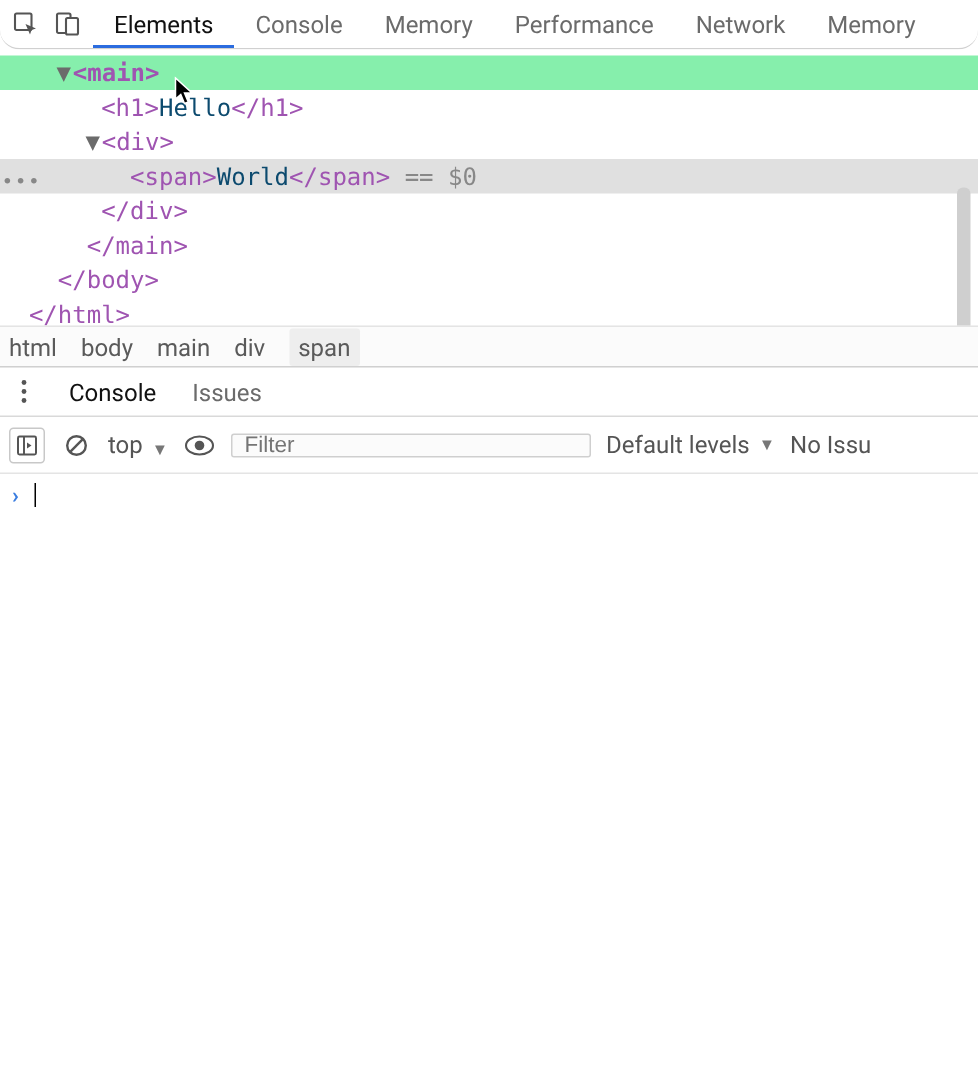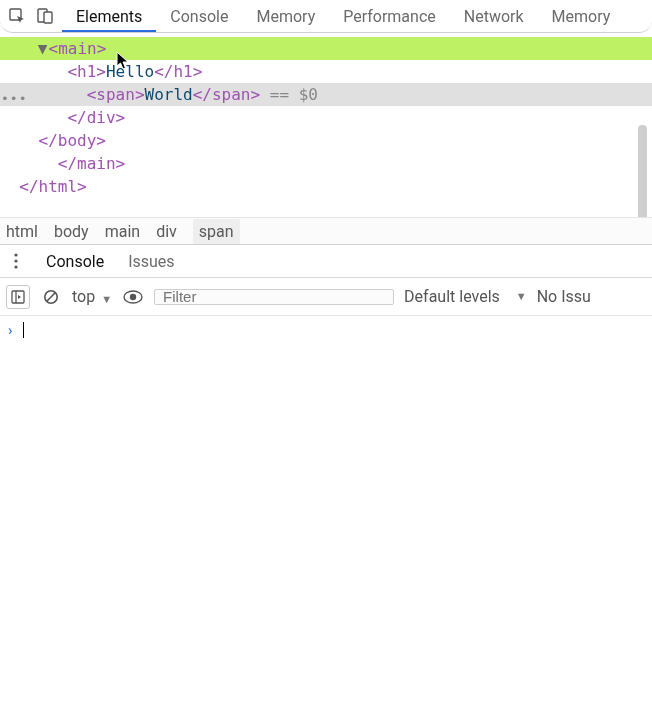--- a/index.html
+++ b/index.html
@@ -57,21 +57,21 @@
     line-height: 23px;
     padding-top: 4px;
     position: relative;
     height: 184px;
     overflow: hidden;
   }
   .dom-row {
     white-space: pre;
     position: relative;
   }
-  .dom-row.hover { background: #bef264; }
+  .dom-row.hover { background: #86efac; font-weight: bold; }
   .dom-row.selected { background: #e0e0e0; }
   .dom-row .inner { padding-left: 0; display: inline; }
   .dom-row .dots {
     position: absolute;
     left: 1px;
     top: 4px;
     font-size: 13px;
     color: #888;
     letter-spacing: 1px;
   }
@@ -185,21 +185,21 @@
     height: 16px;
     width: 240px;
     padding: 0 8px;
     font-size: 15px;
     color: #555;
     background: #fbfbfb;
   }
   .levels {
     display: flex;
     align-items: center;
-    gap: 16px;
+    gap: 6px;
     color: #555;
     font-size: 16px;
     justify-content: flex-end;
   }
   .levels .caret { font-size: 11px; color: #777; }
   .noissues {
     color: #555;
     font-size: 16px;
   }
 
@@ -251,24 +251,25 @@
       <div class="tab">Performance</div>
       <div class="tab">Network</div>
       <div class="tab">Memory</div>
     </div>
 </div>
 
 <div class="dom-tree" style="position:relative;">
   <div id="dom-rows">
       <div class="dom-row hover">    <span class="inner"><span class="twisty">▼</span><span class="p">&lt;</span><span class="p">main</span><span class="p">&gt;</span></span></div>
       <div class="dom-row">       <span class="inner"><span class="p">&lt;</span><span class="p">h1</span><span class="p">&gt;</span><span class="t">Hello</span><span class="p">&lt;/</span><span class="p">h1</span><span class="p">&gt;</span></span></div>
+      <div class="dom-row">      <span class="inner"><span class="twisty">▼</span><span class="p">&lt;</span><span class="p">div</span><span class="p">&gt;</span></span></div>
       <div class="dom-row selected"><span class="dots">•••</span>         <span class="inner"><span class="p">&lt;</span><span class="p">span</span><span class="p">&gt;</span><span class="t">World</span><span class="p">&lt;/</span><span class="p">span</span><span class="p">&gt;</span><span class="g"> == $0</span></span></div>
       <div class="dom-row">       <span class="inner"><span class="p">&lt;/</span><span class="p">div</span><span class="p">&gt;</span></span></div>
+      <div class="dom-row">      <span class="inner"><span class="p">&lt;/</span><span class="p">main</span><span class="p">&gt;</span></span></div>
       <div class="dom-row">    <span class="inner"><span class="p">&lt;/</span><span class="p">body</span><span class="p">&gt;</span></span></div>
-      <div class="dom-row">      <span class="inner"><span class="p">&lt;/</span><span class="p">main</span><span class="p">&gt;</span></span></div>
       <div class="dom-row">  <span class="inner"><span class="p">&lt;/</span><span class="p">html</span><span class="p">&gt;</span></span></div>
     </div>
   <div class="scroll-thumb"></div>
 </div>
 
 <div class="breadcrumb" id="breadcrumb">
     <span>html</span>
     <span>body</span>
     <span>main</span>
     <span>div</span>

